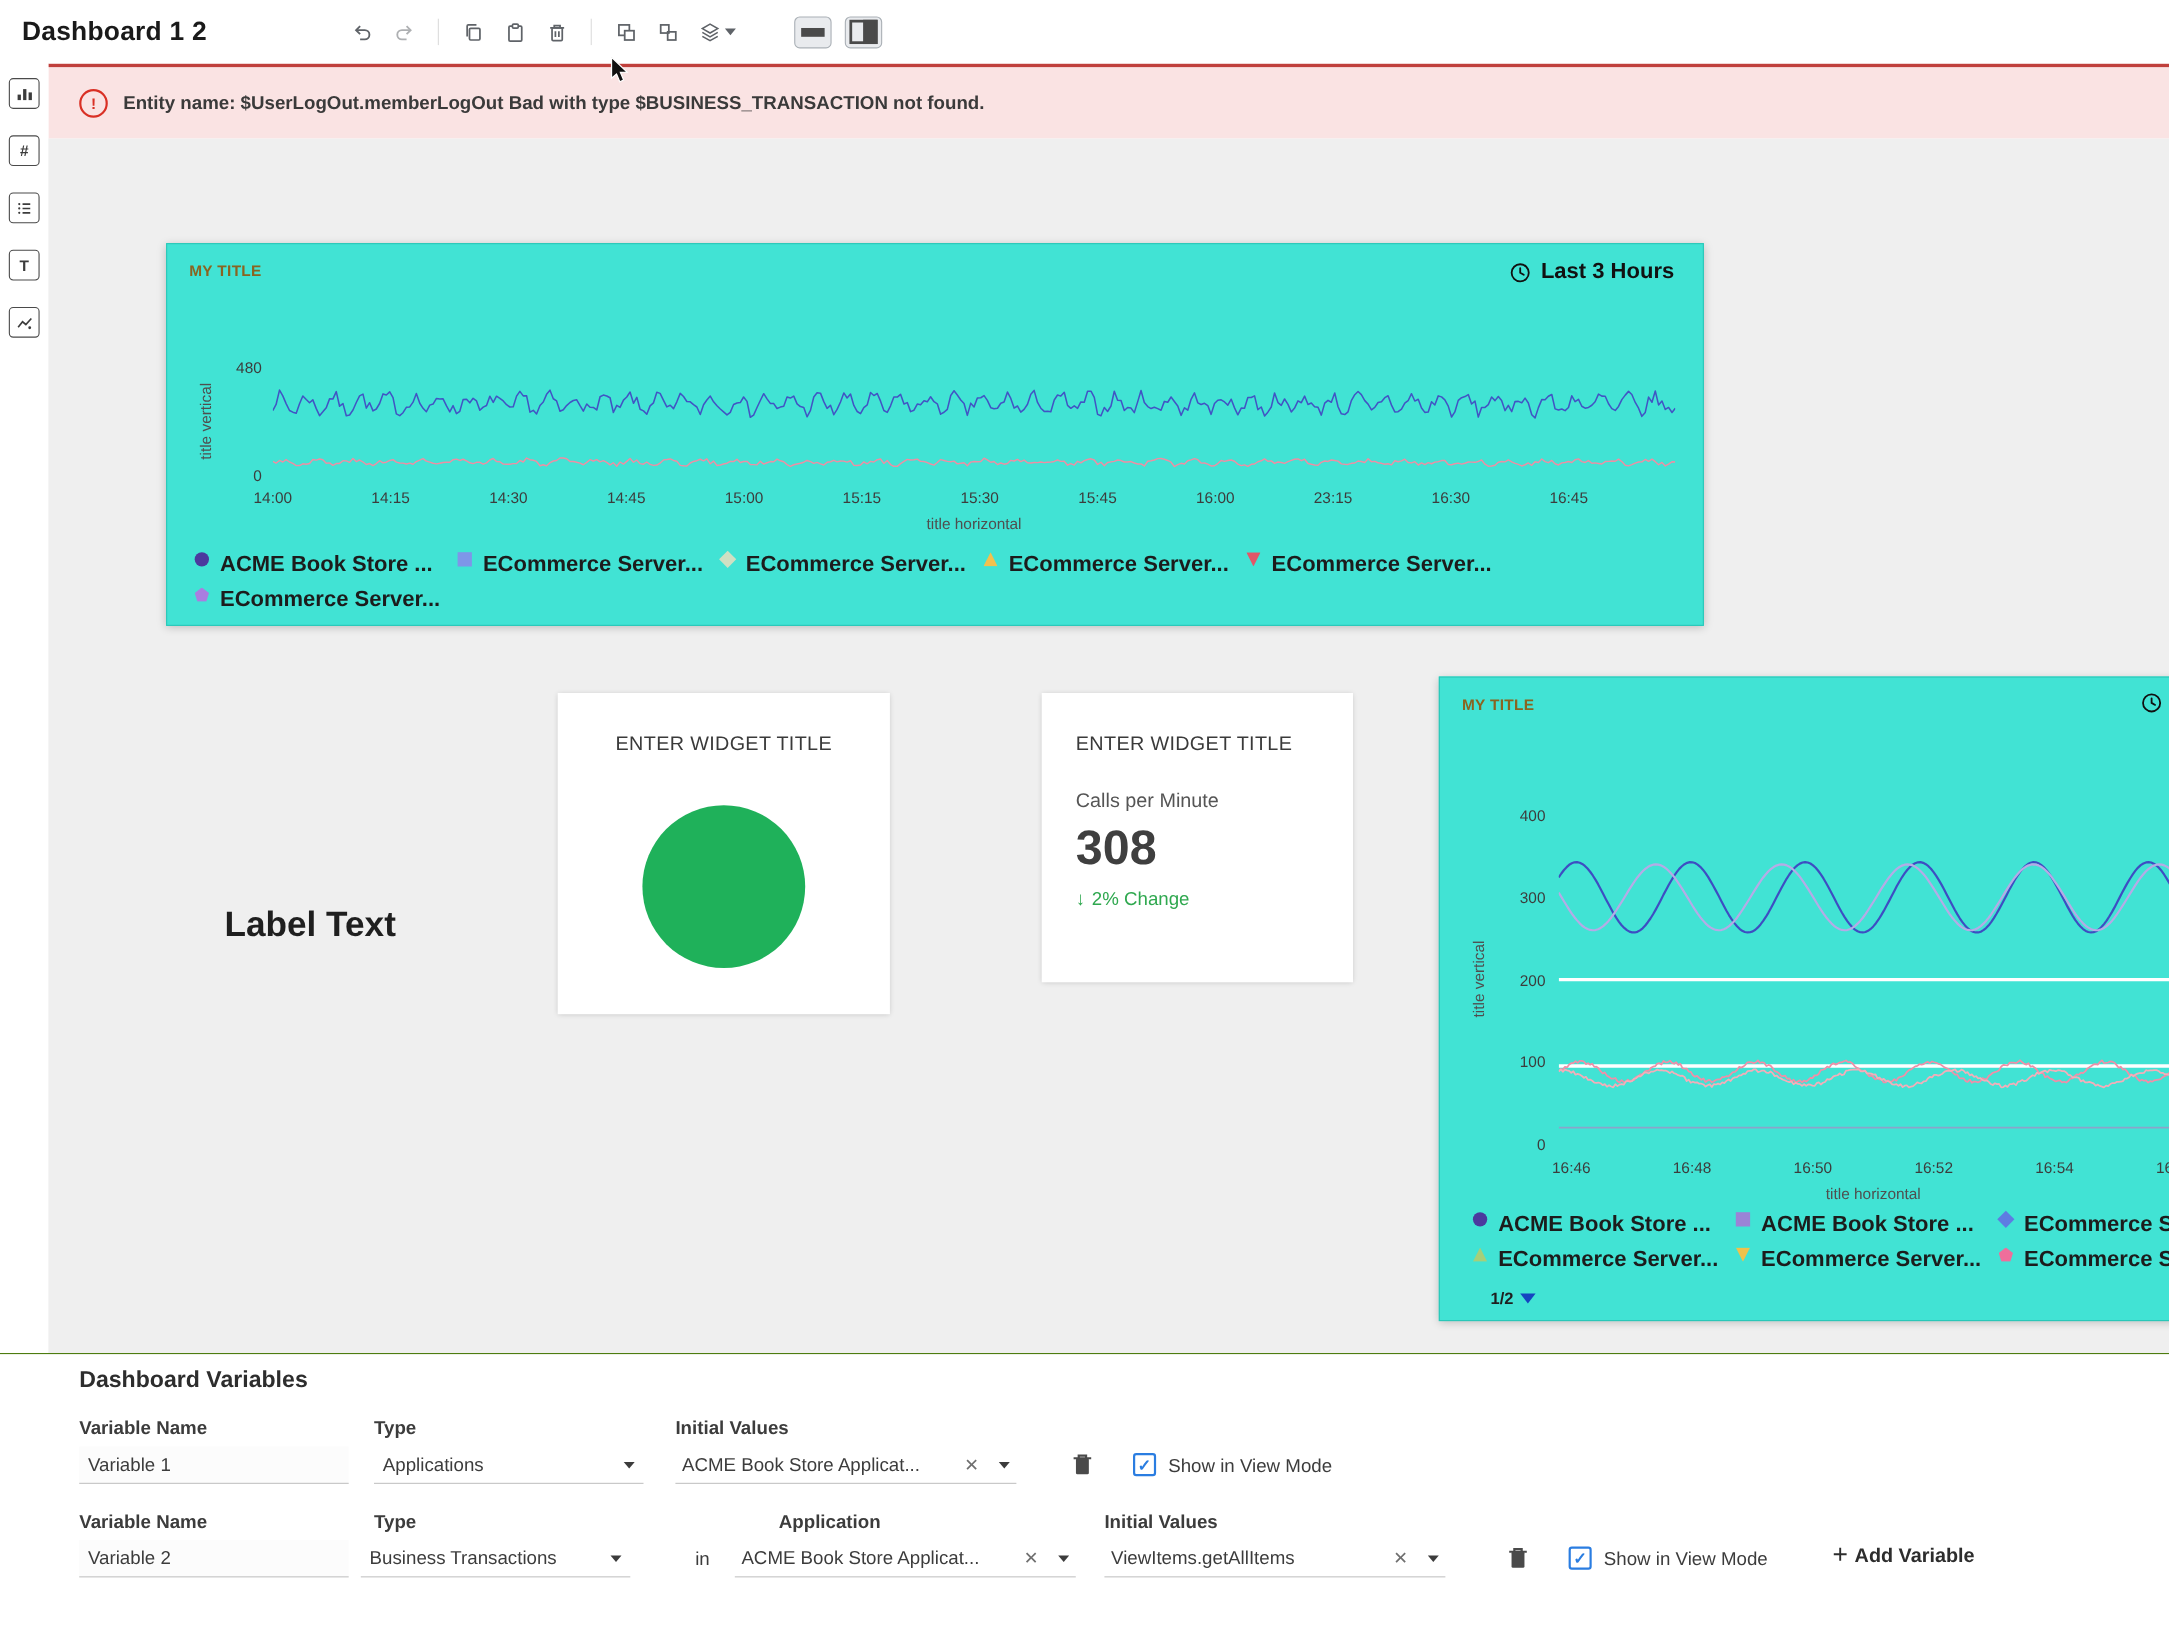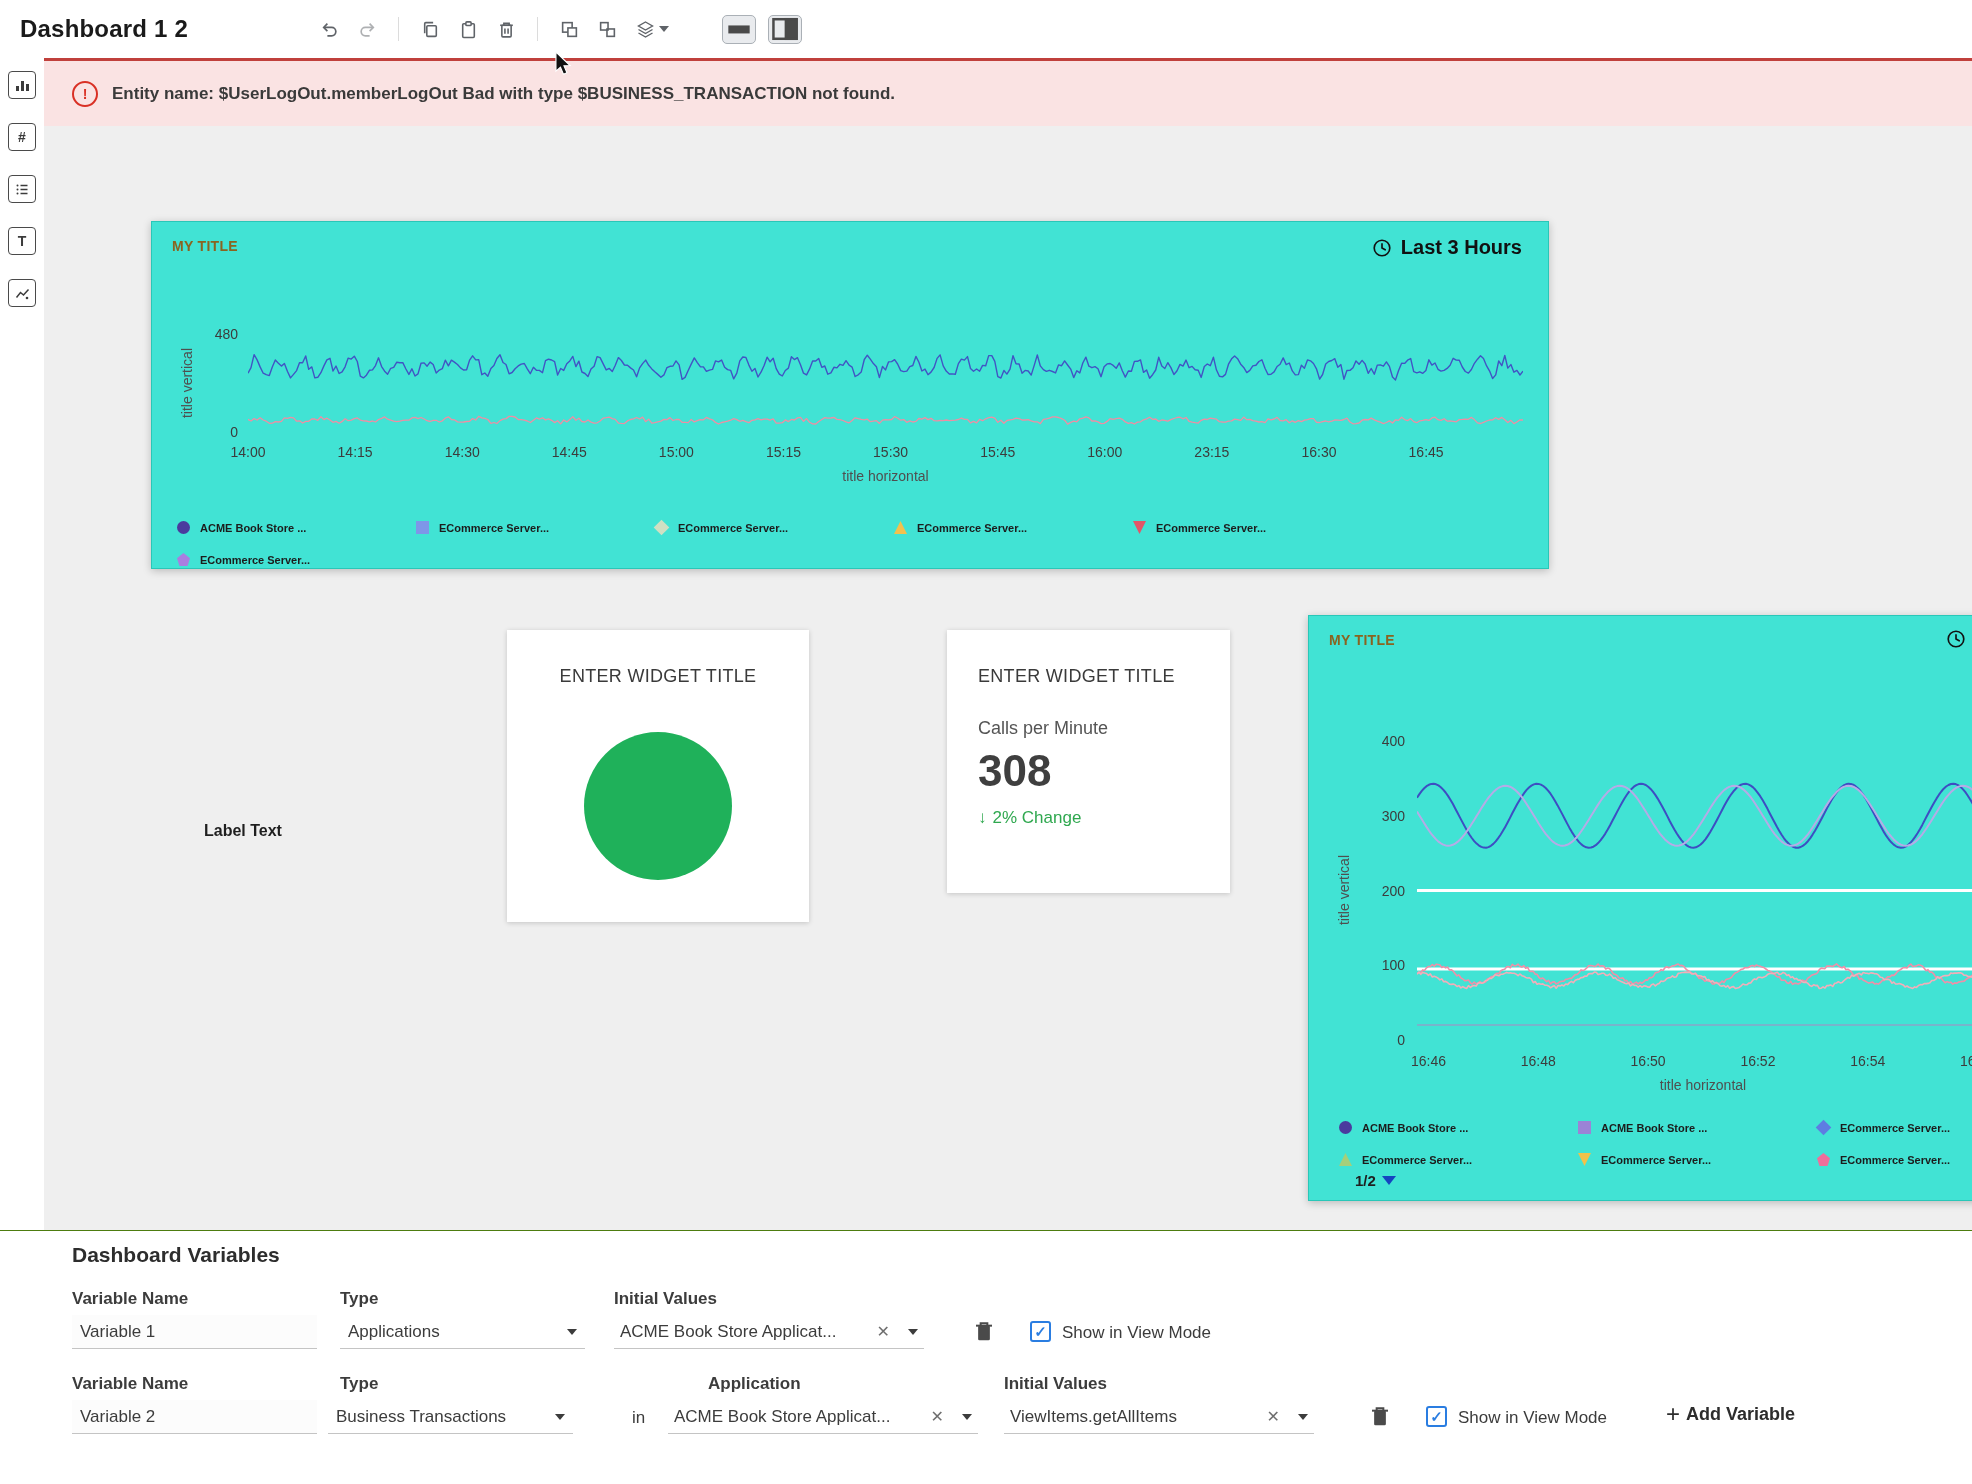--- a/index.html
+++ b/index.html
@@ -37,30 +37,30 @@
   .w-title{font-size:14px;font-weight:700;color:#8a6420;letter-spacing:.3px;}
   .time-range{display:flex;align-items:center;gap:8px;font-size:20px;font-weight:700;color:#111;}
   .axis-title{font-size:14px;color:#4f4f4f;}
   .ticks-x{position:absolute;height:18px;}
   .ticks-x .tick{position:absolute;transform:translateX(-50%);font-size:14px;color:#3c3c3c;white-space:nowrap;top:0;}
   .ticks-y{position:absolute;}
   .ticks-y .tick{position:absolute;right:0;transform:translateY(-50%);font-size:14px;color:#3c3c3c;white-space:nowrap;}
   .plot{position:absolute;}
   .plot svg{width:100%;height:100%;display:block;}
   .legend{position:absolute;display:flex;flex-wrap:wrap;}
-  .lg-item{display:flex;align-items:flex-end;gap:10px;width:239px;height:32px;font-size:11px;font-weight:700;color:#1c1c1c;white-space:nowrap;}
+  .lg-item{display:flex;align-items:flex-start;gap:10px;width:239px;height:32px;font-size:20px;font-weight:700;color:#1c1c1c;white-space:nowrap;}
   .lg-shape{width:13px;height:13px;display:inline-block;flex:none;}
   .shape-circle{border-radius:50%;}
   .shape-diamond{transform:rotate(45deg) scale(.85);}
   .shape-triangle-up{clip-path:polygon(50% 0,100% 100%,0 100%);}
   .shape-triangle-down{clip-path:polygon(0 0,100% 0,50% 100%);}
   .shape-pentagon{clip-path:polygon(50% 0,100% 40%,81% 100%,19% 100%,0 40%);}
   .rot-label{position:absolute;transform:translate(-50%,-50%) rotate(-90deg);white-space:nowrap;}
 
-  .label-widget{position:absolute;font-size:16px;font-weight:700;color:#1f1f1f;}
+  .label-widget{position:absolute;font-size:32px;font-weight:700;color:#1f1f1f;}
   .ewt{font-size:18px;font-weight:500;color:#3a3a3a;letter-spacing:.3px;}
   .health-circle{position:absolute;width:148px;height:148px;border-radius:50%;}
   .metric-label{font-size:18px;color:#555;}
   .metric-value{font-size:44px;font-weight:700;color:#3f3f3f;text-align:center;}
   .metric-change{display:flex;align-items:center;gap:6px;font-size:17px;color:#2fa84f;}
   .pagination{position:absolute;display:flex;align-items:center;gap:6px;font-size:15px;font-weight:700;color:#1f1f1f;}
   .pg-caret{width:0;height:0;border-left:7px solid transparent;border-right:7px solid transparent;border-top:9px solid #1544c0;}
 
   
   .vars-panel{position:absolute;left:0;right:0;top:1230px;height:254px;background:#fff;border-top:1px solid #4d7c0f;box-sizing:border-box;}

